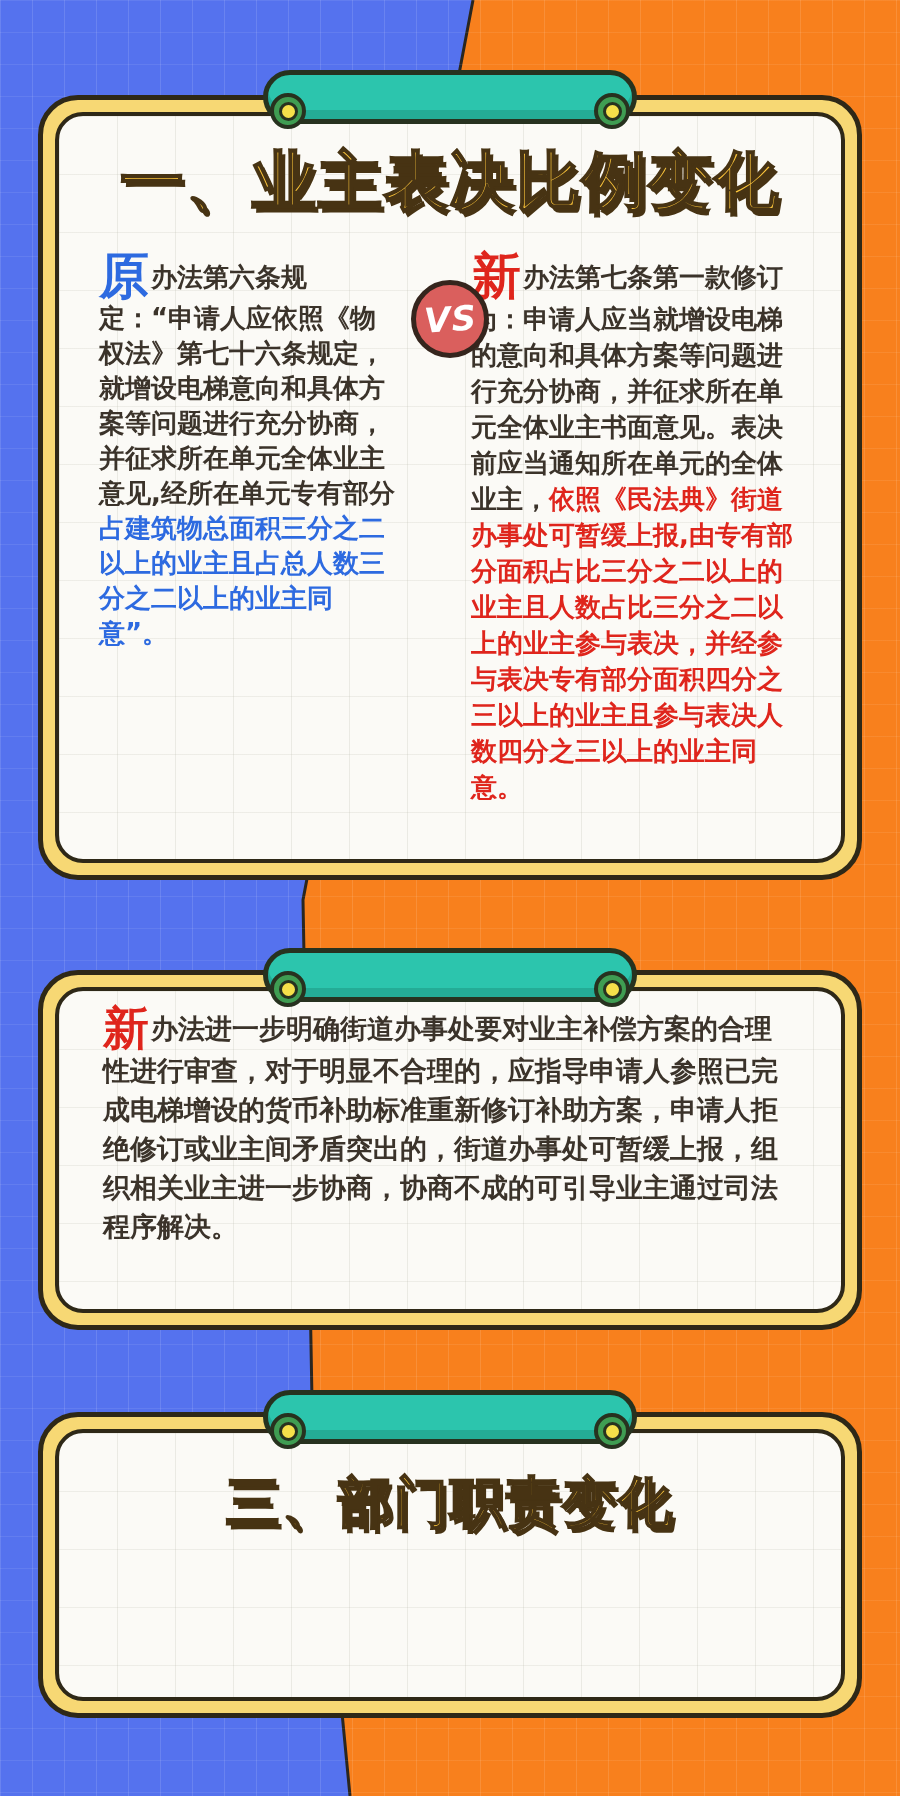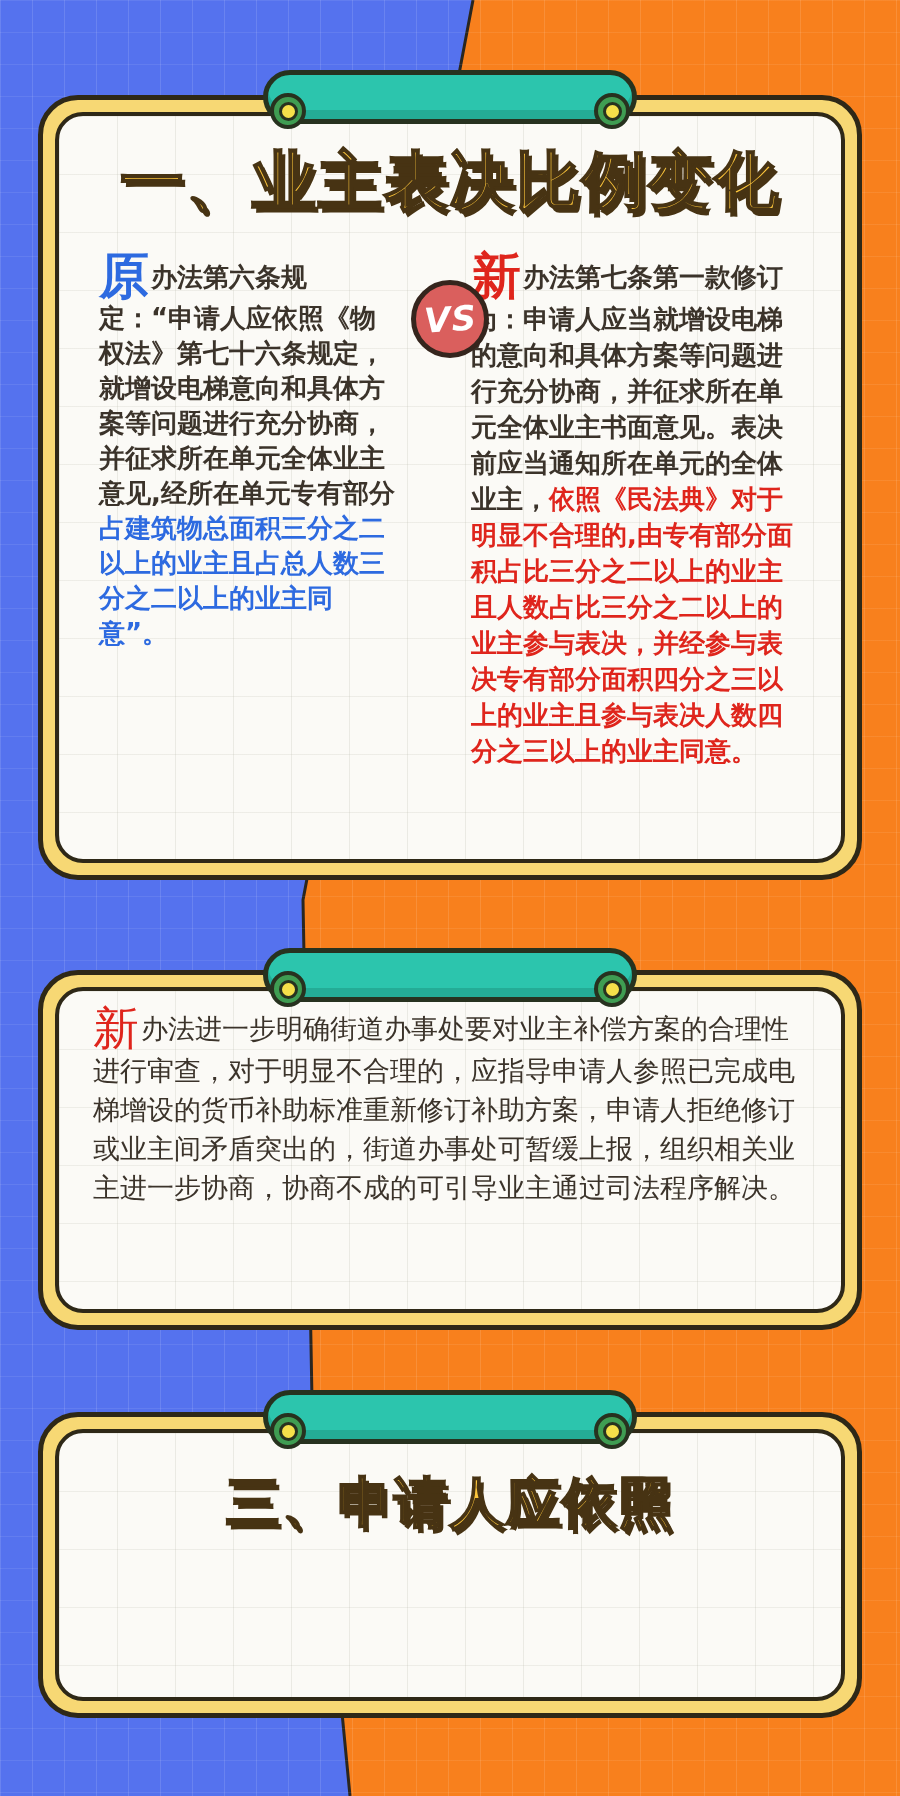--- a/index.html
+++ b/index.html
@@ -71,22 +71,22 @@
     position:absolute;left:368px;top:180px;width:68px;height:68px;border-radius:50%;
     background:#da5f5d;border:5px solid #35251d;
     display:flex;align-items:center;justify-content:center;z-index:4;
   }
   .vs-badge span{
     color:#fff;font-weight:bold;font-style:italic;font-size:34px;letter-spacing:1px;
     transform:rotate(-4deg);display:inline-block;
   }
   
   .card-body{
-    margin:14px 0 0 0;padding:0 34px;
-    font-size:27px;line-height:39px;font-weight:normal;color:#3b332a;
+    margin:14px 0 0 0;padding:0 44px;
+    font-size:27px;line-height:39px;font-weight:bold;color:#3b332a;
   }
   .card-body .lead{font-size:46px;vertical-align:-6px;}
 </style>
 </head>
 <body>
 
 <div class="canvas">
 
   <svg class="bg-svg" viewBox="0 0 900 1796" xmlns="http://www.w3.org/2000/svg">
     <rect x="0" y="0" width="900" height="1796" fill="#5572ee"></rect>
@@ -105,21 +105,21 @@
   </div>
 
   <section class="card" id="card1">
     <div class="card-inner">
       <h2 class="card-title">一、业主表决比例变化</h2>
       <div class="cols">
         <div class="col left">
           <p><span class="lead t-blue">原</span><span class="t-dark">办法第六条规定：</span><span class="t-dark">“申请人应依照《物权法》第七十六条规定，就增设电梯意向和具体方案等问题进行充分协商，并征求所在单元全体业主意见,经所在单元专有部分</span><span class="t-blue">占建筑物总面积三分之二以上的业主且占总人数三分之二以上的业主同意”。</span></p>
         </div>
         <div class="col right">
-          <p><span class="lead t-red">新</span><span class="t-dark">办法第七条第一款修订为：申请人应当就增设电梯的意向和具体方案等问题进行充分协商，并征求所在单元全体业主书面意见。表决前应当通知所在单元的全体业主，</span><span class="t-red">依照《民法典》对于明显不合理的,由专有部分面积占比三分之二以上的业主且人数占比三分之二以上的业主参与表决，并经参与表决专有部分面积四分之三以上的业主且参与表决人数四分之三以上的业主同意。</span></p>
+          <p><span class="lead t-red">新</span><span class="t-dark">办法第七条第一款修订为：申请人应当就增设电梯的意向和具体方案等问题进行充分协商，并征求所在单元全体业主书面意见。表决前应当通知所在单元的全体业主，</span><span class="t-red">依照《民法典》街道办事处可暂缓上报,由专有部分面积占比三分之二以上的业主且人数占比三分之二以上的业主参与表决，并经参与表决专有部分面积四分之三以上的业主且参与表决人数四分之三以上的业主同意。</span></p>
         </div>
       </div>
     </div>
     <div class="vs-badge">
       <span>VS</span>
     </div>
   </section>
 
   <div class="clip" id="clip2">
     <span class="pin pin-l">
@@ -140,17 +140,17 @@
     <span class="pin pin-l">
         <span class="pin-core"></span>
       </span>
     <span class="pin pin-r">
         <span class="pin-core"></span>
       </span>
   </div>
 
   <section class="card" id="card3">
     <div class="card-inner">
-      <h2 class="card-title">三、申请人应依照</h2>
+      <h2 class="card-title">三、部门职责变化</h2>
     </div>
   </section>
 
 </div>
 
 </body></html>

